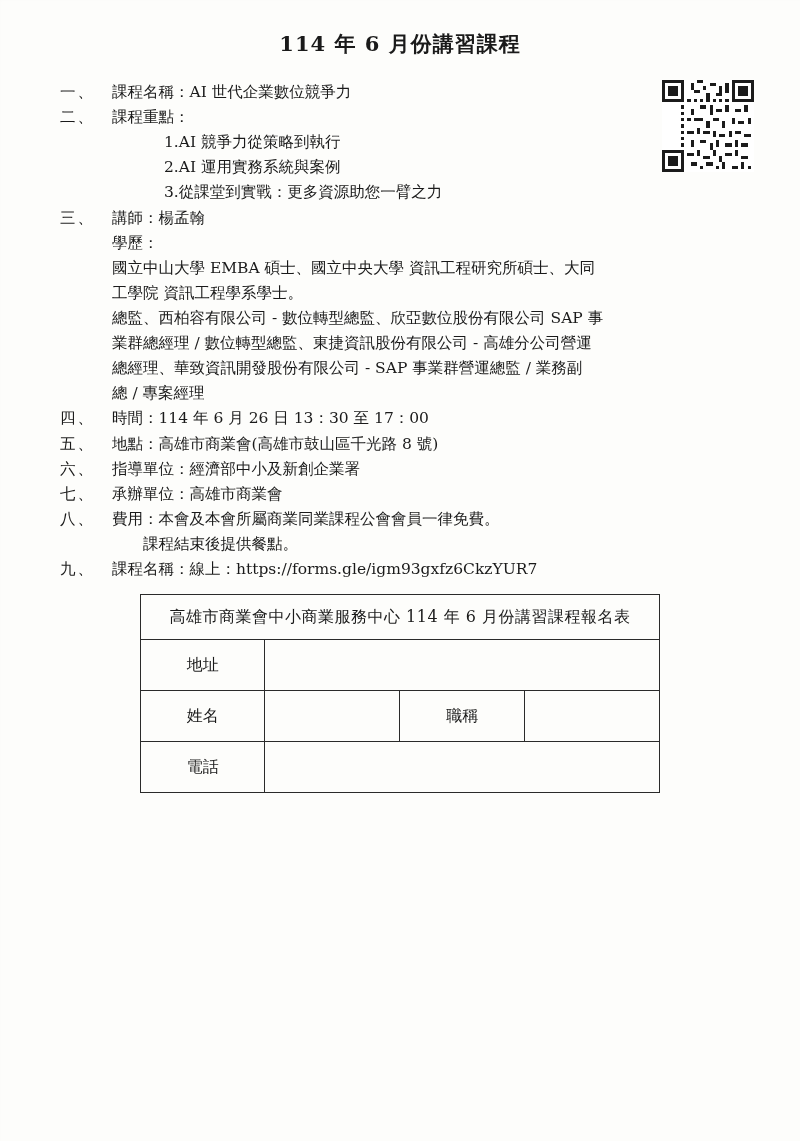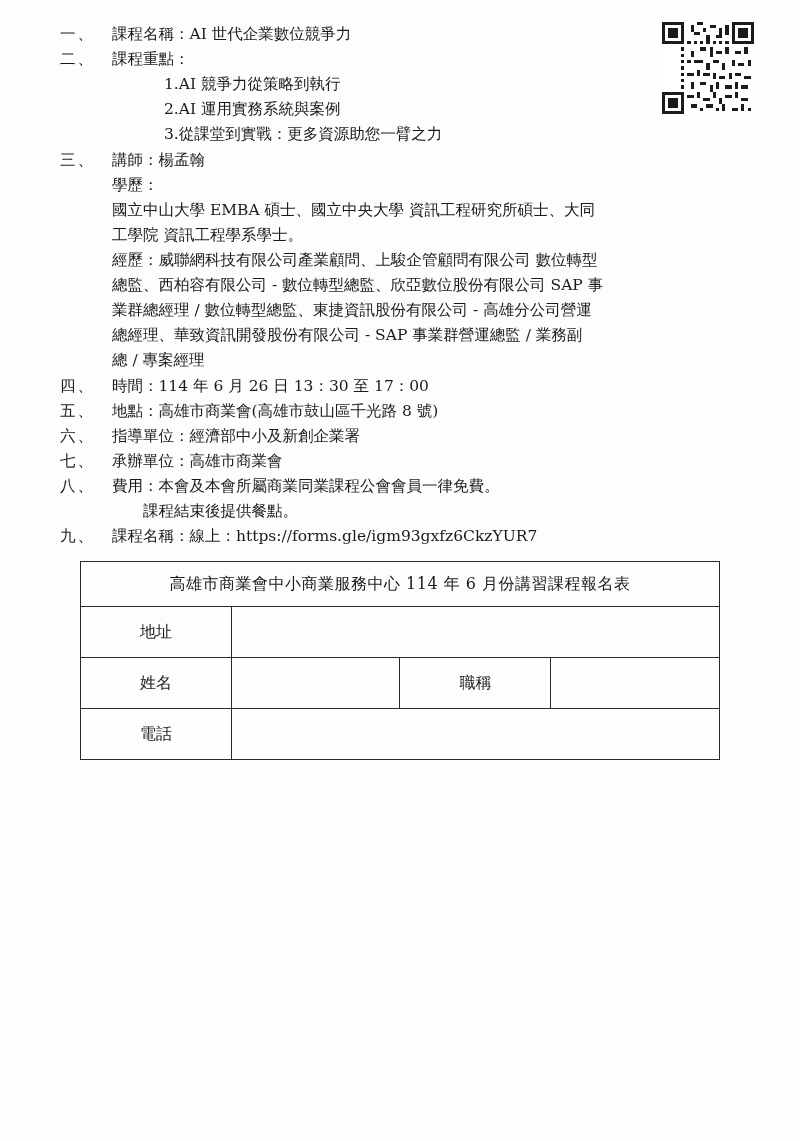--- a/index.html
+++ b/index.html
@@ -83,21 +83,21 @@
 
   
   .form-wrap {
     margin: 12px 0 0 0;
     padding: 0 0 0 0;
     display: flex;
     justify-content: center;
   }
   table.signup {
     border-collapse: collapse;
-    width: 640px;
+    width: 520px;
     border-radius: 26px;
   }
   table.signup td {
     border: 1px solid #2a2a2a;
     height: 46px;
     font-size: 16px;
     text-align: center;
     vertical-align: middle;
     padding: 2px 4px;
   }
@@ -109,20 +109,21 @@
   .w-label { width: 150px; }
   .w-field { width: 170px; }
   .w-label2 { width: 150px; }
 </style>
 </head>
 <body>
 
 <div class="page">
   <div class="scan-noise"></div>
 
+  <div class="title-sub">114 年 6 月份講習課程</div>
 
   <div class="body-block">
 
     <div class="qr">
       <svg width="92" height="92" viewBox="0 0 29 29" shape-rendering="crispEdges" aria-label="QR">
         <rect width="29" height="29" fill="#ffffff"></rect>
         <g fill="#1b1b1b">
 
           <rect x="0" y="0" width="7" height="1"></rect>
             <rect x="0" y="6" width="7" height="1"></rect>
@@ -233,21 +234,20 @@
       </div>
     </div>
 
     <div class="row">
       <div class="num">三、</div>
       <div class="content">
         <span class="line">講師：楊孟翰</span>
         <span class="line">學歷：</span>
         <span class="line">國立中山大學 EMBA 碩士、國立中央大學 資訊工程研究所碩士、大同</span>
         <span class="line">工學院 資訊工程學系學士。</span>
-        <span class="line">經歷：威聯網科技有限公司產業顧問、上駿企管顧問有限公司 數位轉型</span>
         <span class="line">總監、西柏容有限公司 ‐ 數位轉型總監、欣亞數位股份有限公司 SAP 事</span>
         <span class="line">業群總經理 / 數位轉型總監、東捷資訊股份有限公司 ‐ 高雄分公司營運</span>
         <span class="line">總經理、華致資訊開發股份有限公司 ‐ SAP 事業群營運總監 / 業務副</span>
         <span class="line">總 / 專案經理</span>
       </div>
     </div>
 
     <div class="row">
       <div class="num">四、</div>
       <div class="content">

